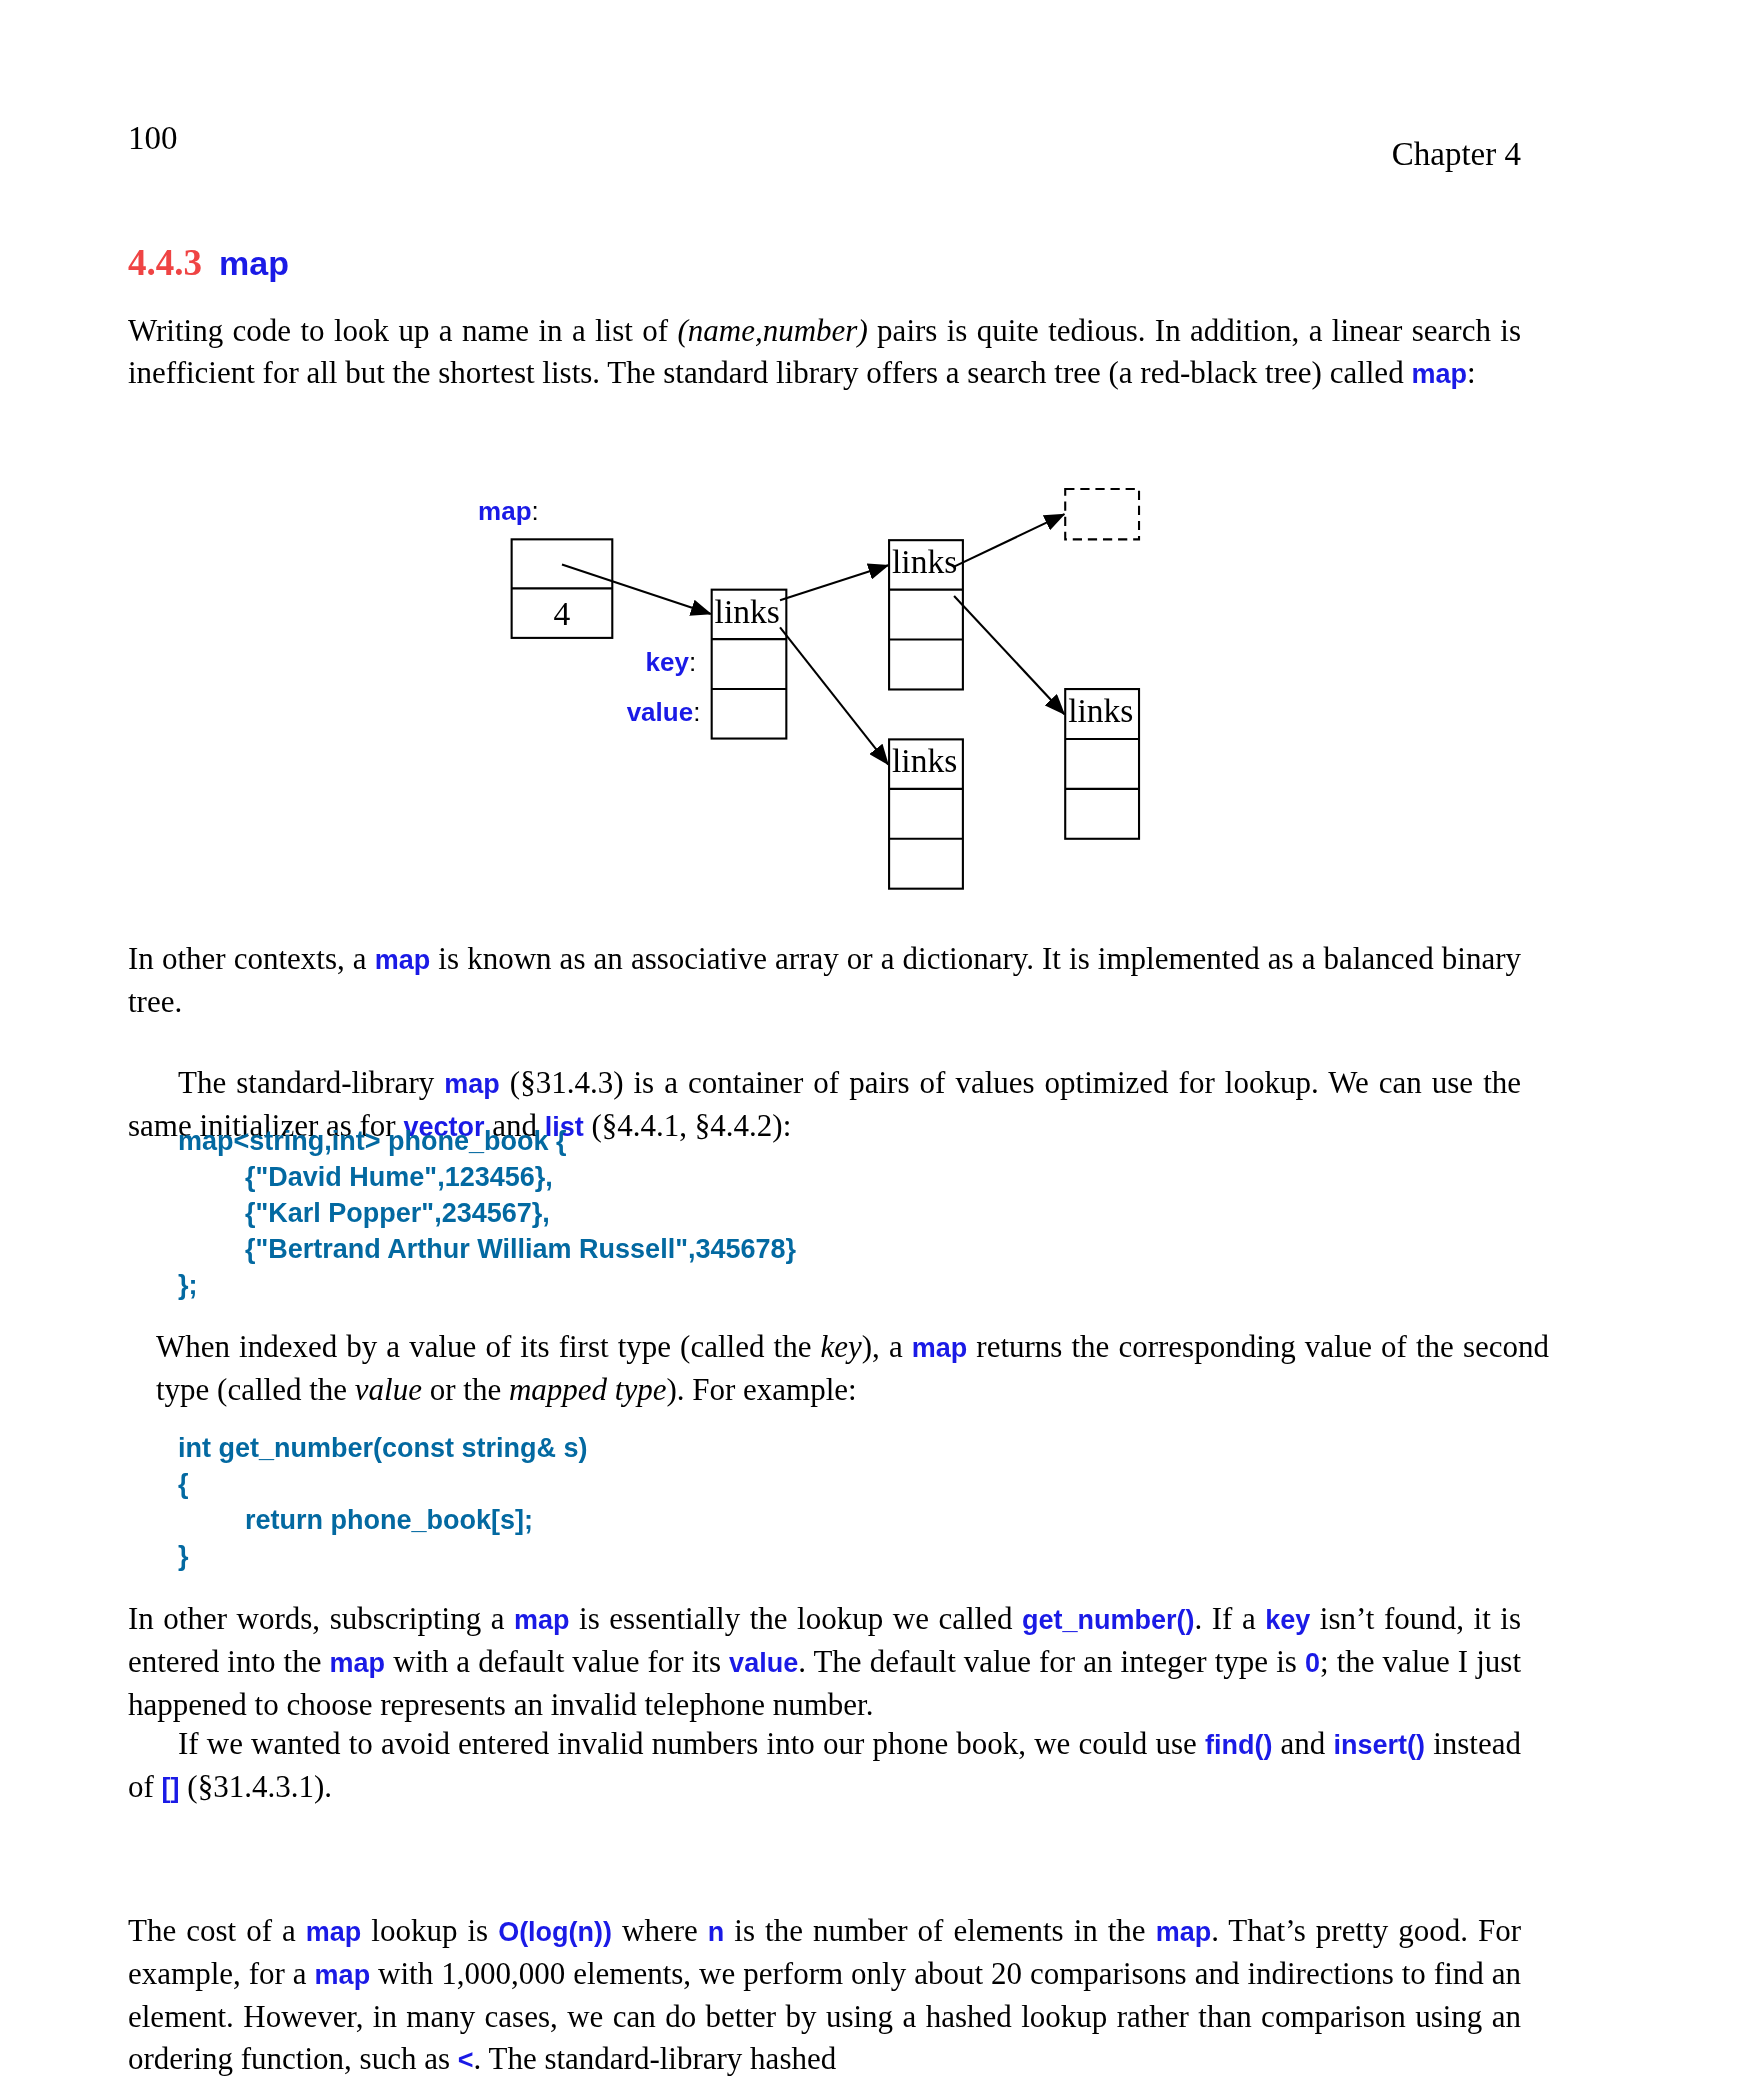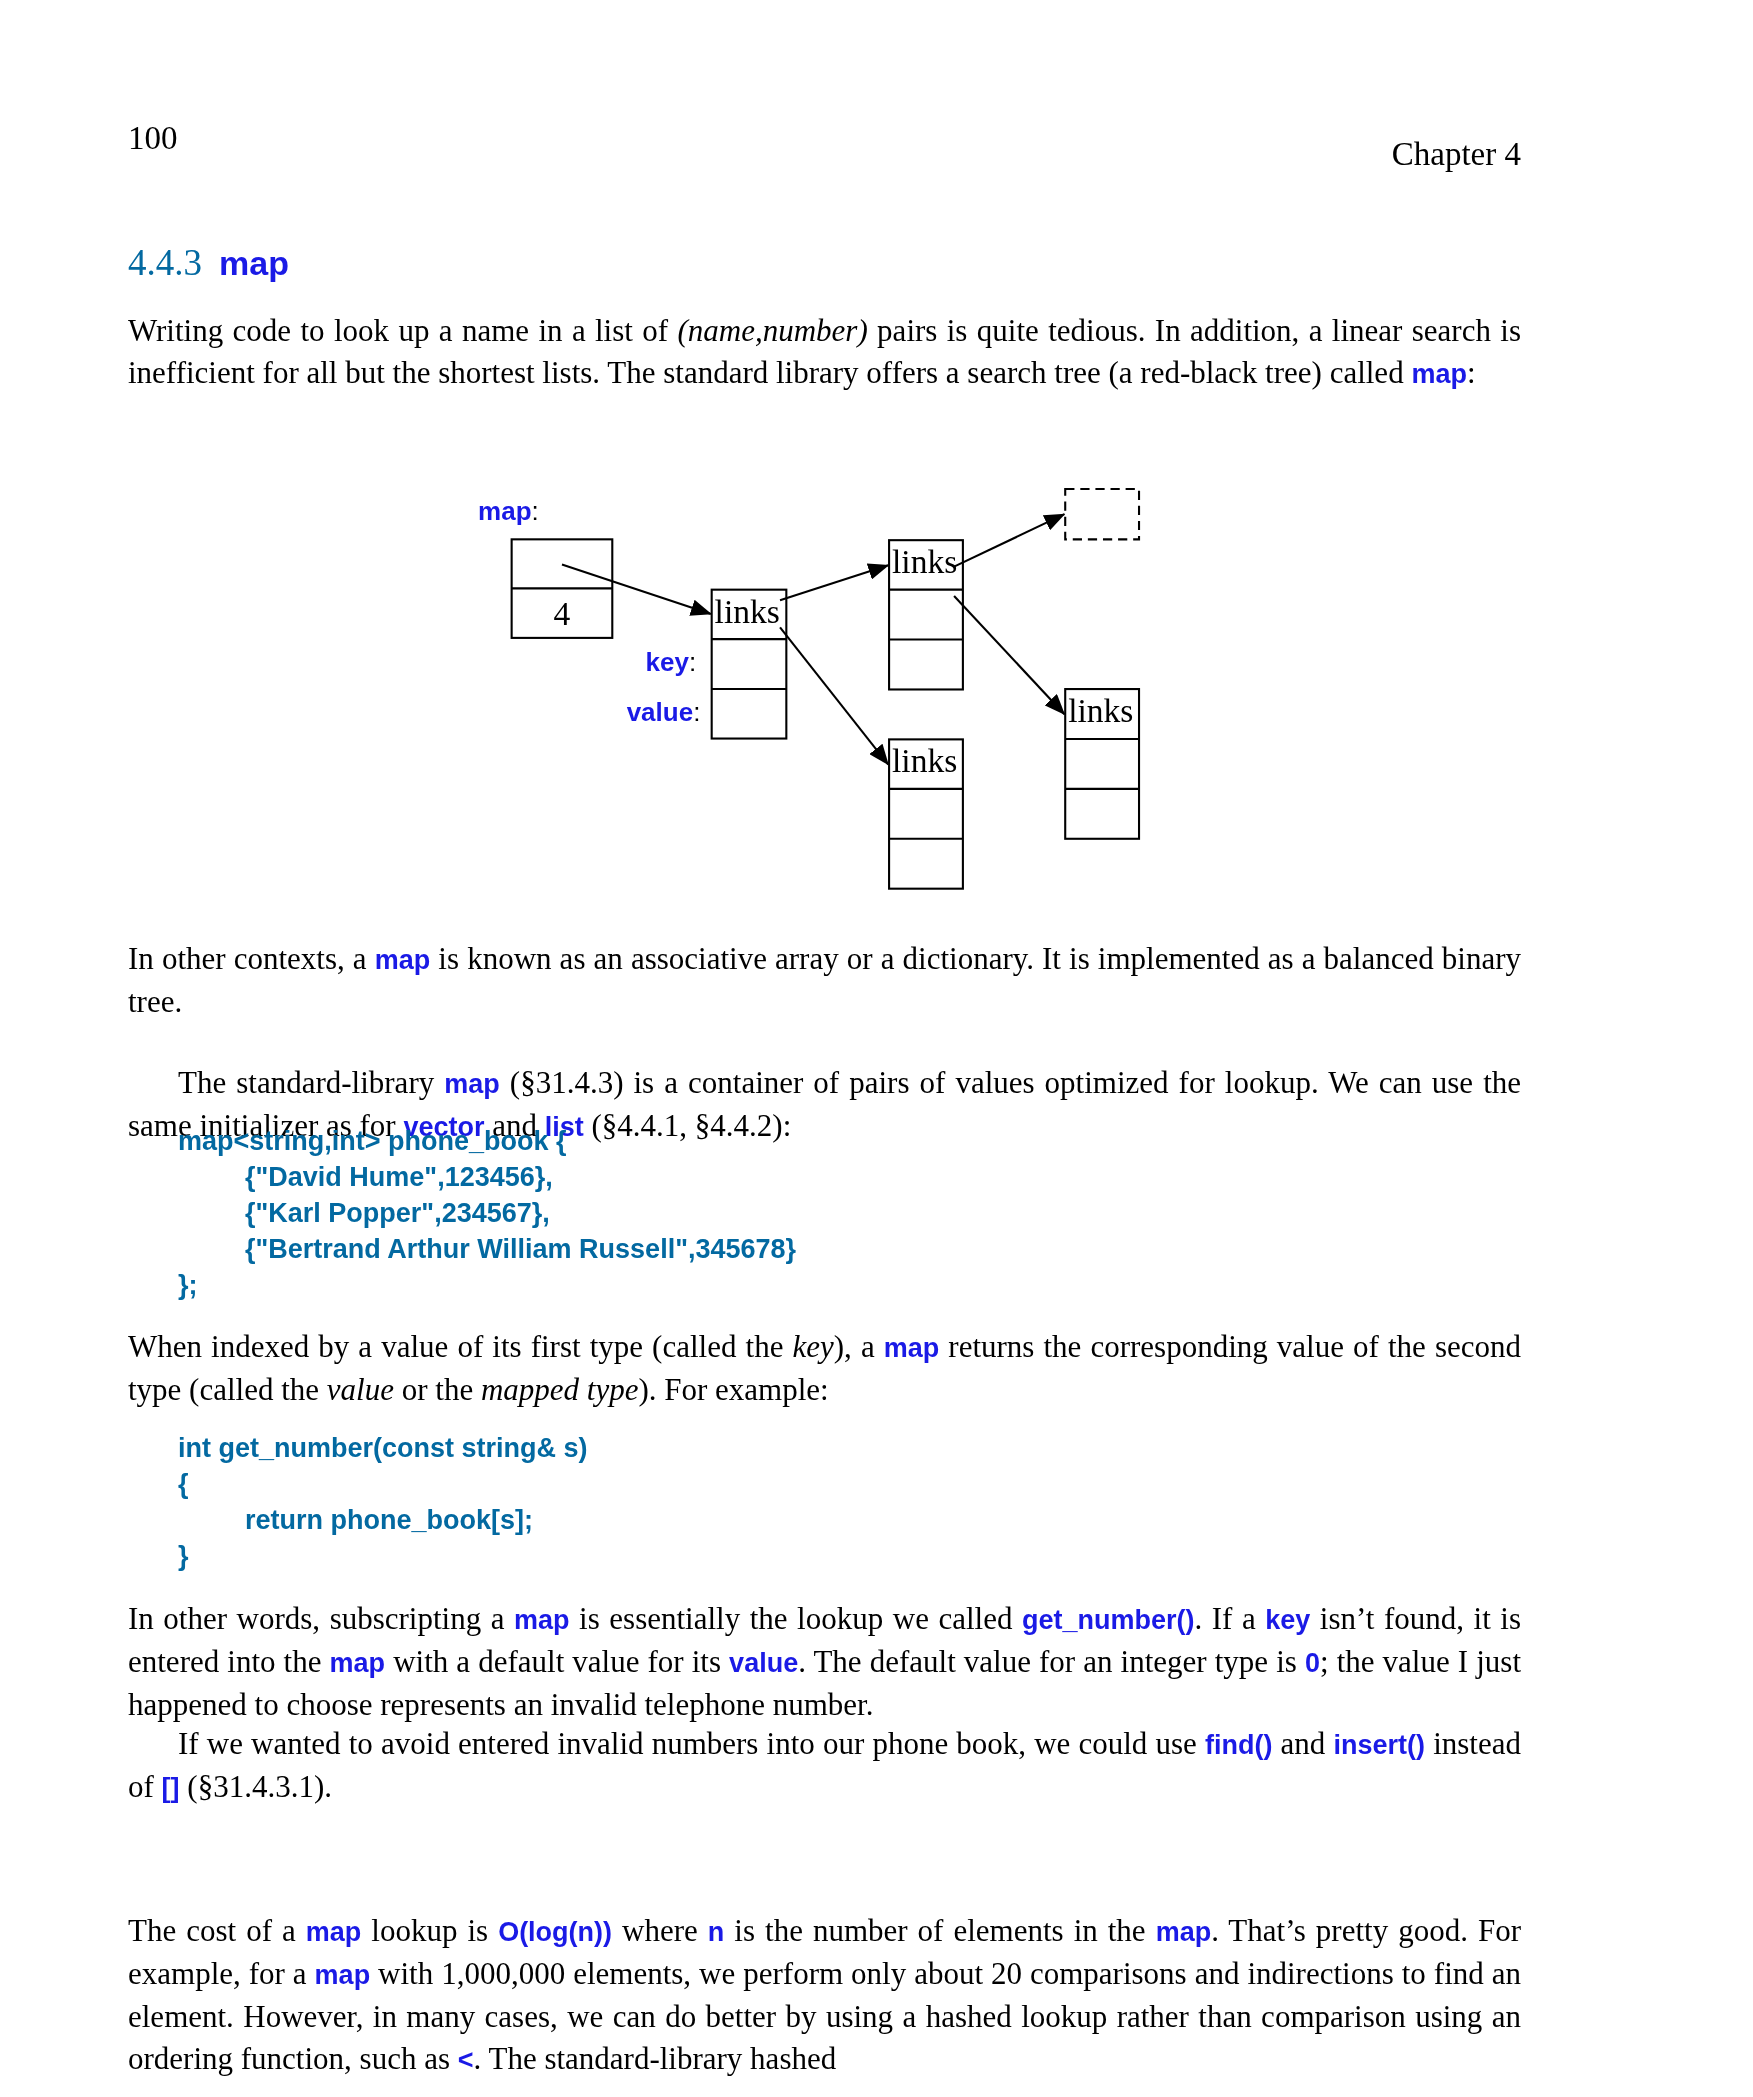--- a/index.html
+++ b/index.html
@@ -4,21 +4,21 @@
 <style>
   html, body { margin: 0; padding: 0; background: #ffffff; }
   body { width: 1753px; height: 2224px; position: relative; overflow: hidden; }
   .page { position: absolute; left: 0; top: 0; width: 1753px; height: 2224px; }
   .header { position: absolute; top: 120px; left: 128px; width: 1393px; height: 46px;
             font-family: "Liberation Serif", serif; font-weight: normal; font-size: 33px; color: #000; }
   .header .pgnum { position: absolute; left: 0; top: 0; }
   .header .title { position: absolute; left: 105px; top: 0; }
   .header .chapter { position: absolute; right: 0; top: 16px; }
   .sec-head { position: absolute; left: 128px; font-size: 37px; }
-  .sec-head .num { font-family: "Liberation Serif", serif; font-weight: normal; color: #0369a1; }
+  .sec-head .num { font-family: "Liberation Serif", serif; font-weight: bold; color: #ef4444; }
   .sec-head .name { font-family: "Liberation Sans", sans-serif; font-weight: bold; color: #1a1ae6; margin-left: 17px; font-size: 34px; }
   .para { position: absolute; left: 128px; width: 1393px; font-family: "Liberation Serif", serif;
           font-size: 31px; line-height: 42px; color: #000; text-align: justify; text-align-last: left; }
   .para .c { font-family: "Liberation Sans", sans-serif; font-weight: bold; color: #1a1ae6; font-size: 27px; }
   .para i { font-style: italic; }
   .indent { text-indent: 50px; }
   .codeblock { position: absolute; left: 178px; font-family: "Liberation Sans", sans-serif; font-weight: bold;
                color: #0369a1; font-size: 27px; line-height: 36px; white-space: pre; }
   .codeline.in1 { padding-left: 67px; }
   .diagram { position: absolute; left: 0; top: 0; width: 1753px; height: 2224px; pointer-events: none; }
@@ -99,21 +99,21 @@
       <text x="2547" y="1720">links</text>
     </g>
   </svg>
 
   <div class="para" style="top:938px;"><span>In other contexts, a </span><span class="c">map</span><span> is known as an associative array or a dictionary.  It is implemented as a balanced binary tree.</span></div>
 
   <div class="para indent" style="top:1062px;"><span>The standard-library </span><span class="c">map</span><span> (§31.4.3) is a container of pairs of values optimized for lookup.  We can use the same initializer as for </span><span class="c">vector</span><span> and </span><span class="c">list</span><span> (§4.4.1, §4.4.2):</span></div>
 
   <div class="codeblock" style="top:1123px;"><div class="codeline">map&lt;string,int&gt; phone_book {</div><div class="codeline in1">{"David Hume",123456},</div><div class="codeline in1">{"Karl Popper",234567},</div><div class="codeline in1">{"Bertrand Arthur William Russell",345678}</div><div class="codeline">};</div></div>
 
-  <div class="para" style="top:1326px;"><span>When indexed by a value of its first type (called the </span><i>key</i><span>), a </span><span class="c">map</span><span> returns the corresponding value of the second type (called the </span><i>value</i><span> or the </span><i>mapped type</i><span>).  For example:</span></div>
+  <div class="para" style="top:1326px;margin-left:28px;"><span>When indexed by a value of its first type (called the </span><i>key</i><span>), a </span><span class="c">map</span><span> returns the corresponding value of the second type (called the </span><i>value</i><span> or the </span><i>mapped type</i><span>).  For example:</span></div>
 
   <div class="codeblock" style="top:1430px;"><div class="codeline">int get_number(const string&amp; s)</div><div class="codeline">{</div><div class="codeline in1">return phone_book[s];</div><div class="codeline">}</div></div>
 
   <div class="para" style="top:1598px;"><span>In other words, subscripting a </span><span class="c">map</span><span> is essentially the lookup we called </span><span class="c">get_number()</span><span>.  If a </span><span class="c">key</span><span> isn’t found, it is entered into the </span><span class="c">map</span><span> with a default value for its </span><span class="c">value</span><span>.  The default value for an integer type is </span><span class="c">0</span><span>; the value I just happened to choose represents an invalid telephone number.</span></div>
 
   <div class="para indent" style="top:1723px;"><span>If we wanted to avoid entered invalid numbers into our phone book, we could use </span><span class="c">find()</span><span> and </span><span class="c">insert()</span><span> instead of </span><span class="c">[]</span><span> (§31.4.3.1).</span></div>
 
 
   <div class="para" style="top:1910px;"><span>The cost of a </span><span class="c">map</span><span> lookup is </span><span class="c">O(log(n))</span><span> where </span><span class="c">n</span><span> is the number of elements in the </span><span class="c">map</span><span>.  That’s pretty good.  For example, for a </span><span class="c">map</span><span> with 1,000,000 elements, we perform only about 20 comparisons and indirections to find an element.  However, in many cases, we can do better by using a hashed lookup rather than comparison using an ordering function, such as </span><span class="c">&lt;</span><span>.  The standard-library hashed</span></div>
 </div>

